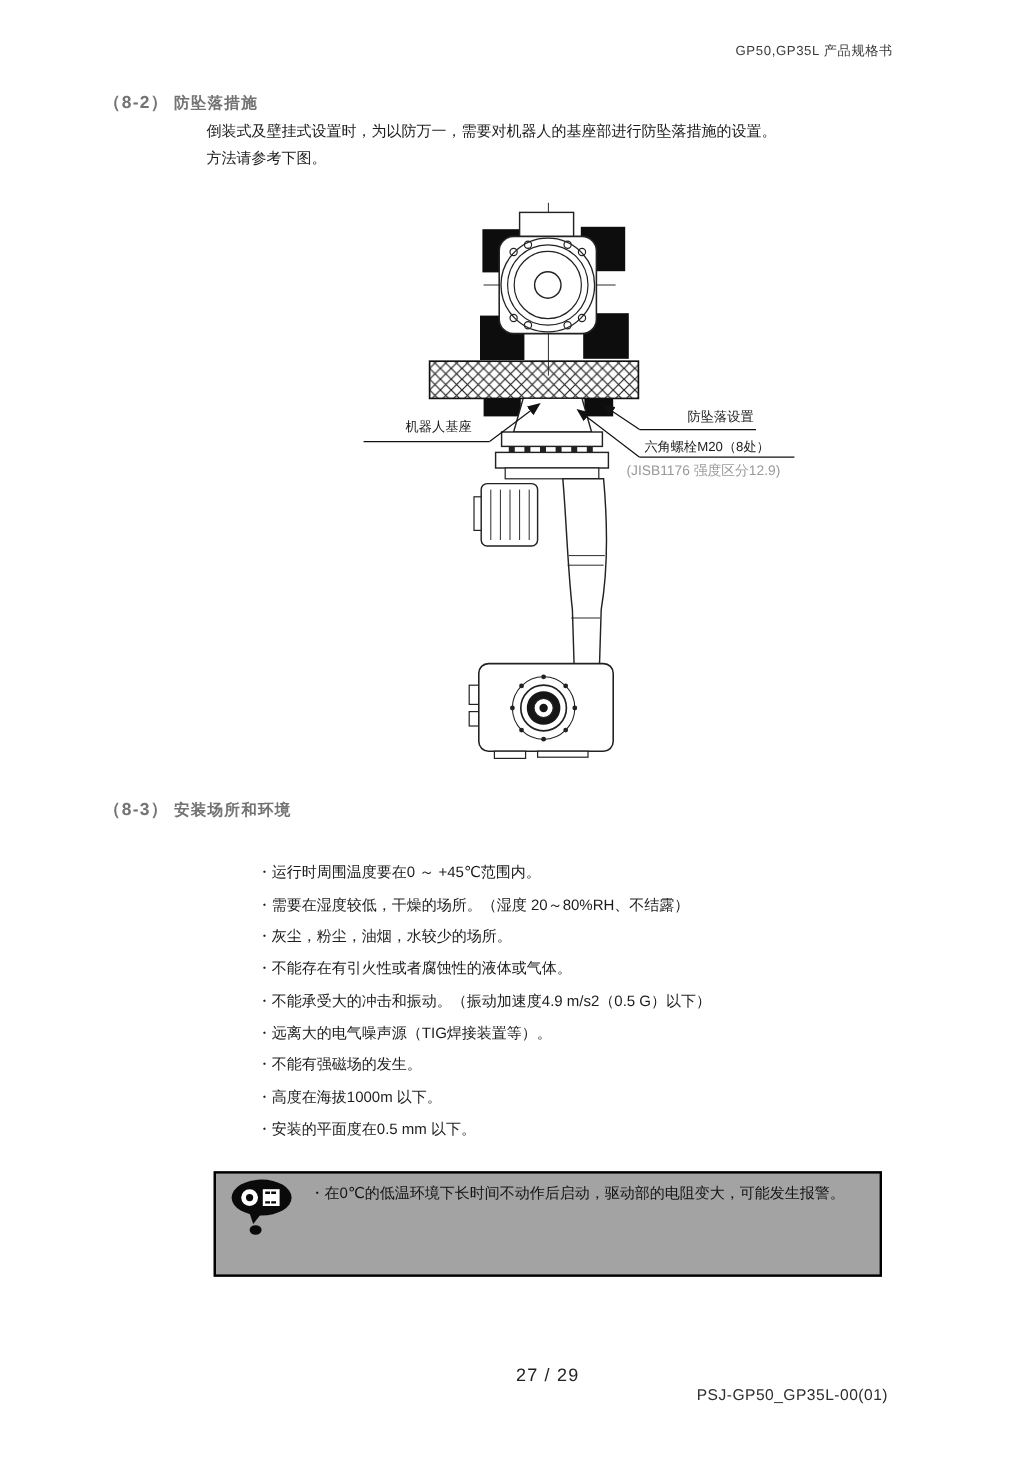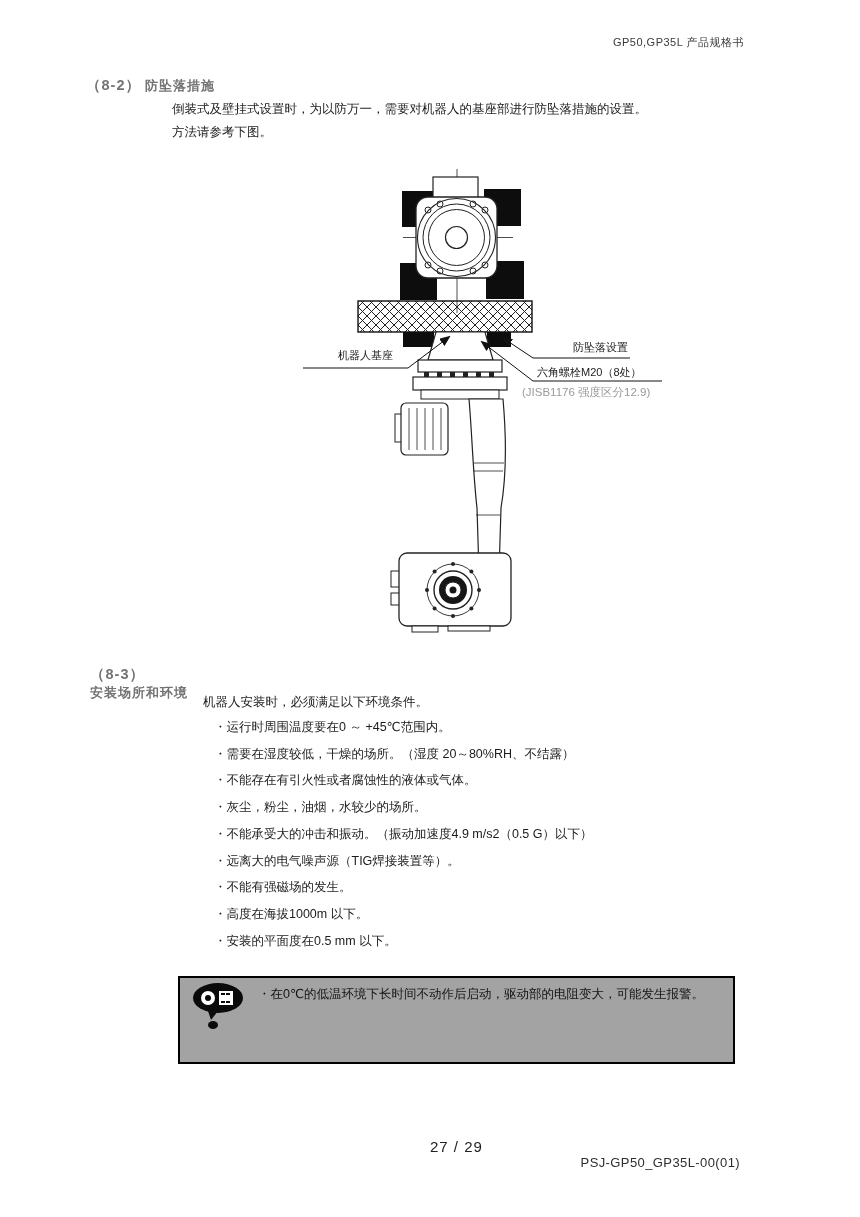--- a/index.html
+++ b/index.html
@@ -148,31 +148,30 @@
       <line x1="283" y1="218" x2="412" y2="218"></line>
       <line x1="283" y1="218" x2="232" y2="179" marker-end="url(#arrw)"></line>
     </g>
   </svg>
 
   <div class="abs fig-label" style="left:338px;top:348px;">机器人基座</div>
   <div class="abs fig-label" style="left:537px;top:340px;padding-left:36px;">防坠落设置</div>
   <div class="abs fig-label" style="left:537px;top:365px;">六角螺栓M20（8处）</div>
   <div class="abs fig-label gray" style="left:522px;top:385px;">(JISB1176 强度区分12.9)</div>
 
-  <div class="abs sec-head" style="left:86px;top:665px;flex-direction:column;">
+  <div class="abs sec-head" style="left:86px;top:665px;">
     <span class="num">（8-3）</span>
     <span class="ttl">安装场所和环境</span>
   </div>
-  <div class="abs body-text" style="left:203px;top:691px;">机器人安装时，必须满足以下环境条件。</div>
 
   <ul class="env-list abs" style="left:214px;top:714px;">
     <li>・运行时周围温度要在0 ～ +45℃范围内。</li>
     <li>・需要在湿度较低，干燥的场所。（湿度 20～80%RH、不结露）</li>
+    <li>・灰尘，粉尘，油烟，水较少的场所。</li>
     <li>・不能存在有引火性或者腐蚀性的液体或气体。</li>
-    <li>・灰尘，粉尘，油烟，水较少的场所。</li>
     <li>・不能承受大的冲击和振动。（振动加速度4.9 m/s2（0.5 G）以下）</li>
     <li>・远离大的电气噪声源（TIG焊接装置等）。</li>
     <li>・不能有强磁场的发生。</li>
     <li>・高度在海拔1000m 以下。</li>
     <li>・安装的平面度在0.5 mm 以下。</li>
   </ul>
 
   <div class="abs note-box">
     <svg class="abs" style="left:8px;top:2px;" width="58" height="50" viewBox="0 0 58 50">
       <ellipse cx="30" cy="18" rx="25" ry="15" fill="#0a0a0a"></ellipse>

